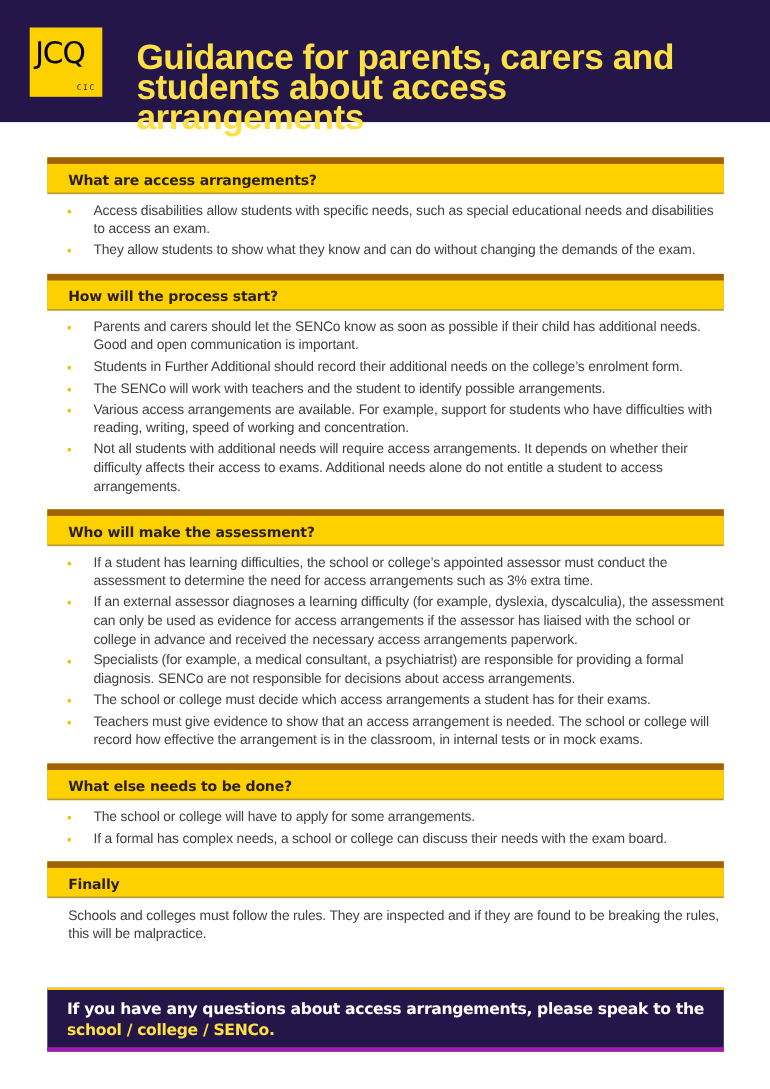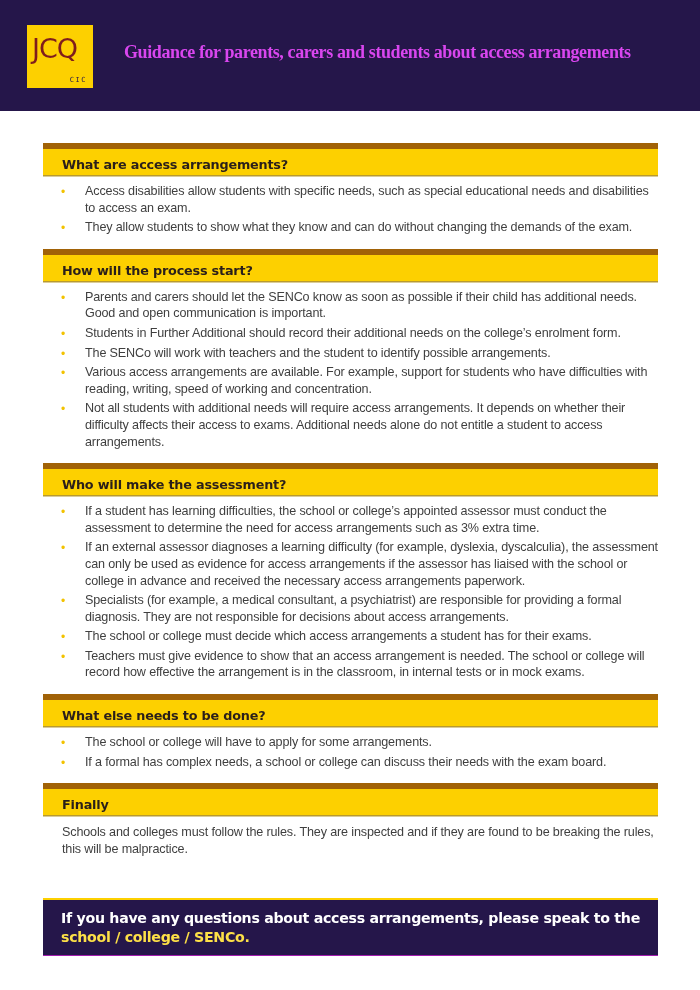--- a/index.html
+++ b/index.html
@@ -9,31 +9,31 @@
   }
   .header {
     position: absolute; left: 0; top: 0; width: 700px; height: 111px;
     background: #25164a;
   }
   .logo {
     position: absolute; left: 27px; top: 25px; width: 66px; height: 63px;
     background: #fdd000;
   }
   .logo .jcq {
-    position: absolute; left: 5px; top: 8px; font-size: 27px; color: #7f1d1d;
+    position: absolute; left: 5px; top: 8px; font-size: 27px; color: #000000;
     font-family: "DejaVu Sans", sans-serif; letter-spacing: -1px; font-weight: normal;
   }
   .logo .cic {
     position: absolute; right: 6px; bottom: 4px; font-size: 7px; color: #25164a;
     letter-spacing: 1.5px; font-family: "DejaVu Sans Mono", monospace;
   }
   .title {
     position: absolute; left: 124px; top: 39px; width: 520px;
-    color: #d946ef; font-weight: bold; font-size: 18px; line-height: 27px;
-    font-family: Liberation Serif, serif; letter-spacing: -0.4px;
+    color: #fde047; font-weight: bold; font-size: 32px; line-height: 27px;
+    font-family: Liberation Sans, sans-serif; letter-spacing: -0.4px;
   }
   .content { position: absolute; left: 43px; top: 143px; width: 615px; }
   .section-head {
     background: #fdd000; height: 32px; border-top: 6px solid #a16207;
     box-shadow: 0 1.5px 0 #b89a30; box-sizing: border-box;
     padding-left: 19px; font-weight: bold; font-size: 12.8px; color: #2a1f1a;
     line-height: 31px; font-family: "DejaVu Sans", sans-serif; letter-spacing: -0.2px;
   }
   ul.items { list-style: none; margin: 0; padding: 8px 0 10px 0; }
   ul.items li {
@@ -42,21 +42,21 @@
   }
   ul.items li .bullet {
     position: absolute; left: 18px; top: 1px; color: #f2c200; font-size: 12px;
   }
   .para {
     padding: 9px 0 10px 19px; font-size: 12.6px; line-height: 16.6px; color: #3f3f3f;
     letter-spacing: -0.15px;
   }
   .footer {
     position: absolute; left: 43px; top: 898px; width: 615px; height: 58px;
-    background: #25164a; border-top: 2px solid #fdd000; border-bottom: 1px solid #a21caf;
+    background: #25164a; border-top: 2px solid #fdd000; border-bottom: 4px solid #a21caf;
     box-sizing: border-box; padding: 9px 0 0 18px;
     font-weight: bold; font-size: 14.2px; line-height: 19px; color: #ffffff;
     font-family: "DejaVu Sans", sans-serif; letter-spacing: -0.3px;
   }
   .footer .hl { color: #fde047; }
 </style>
 </head>
 <body>
 
 <div class="header">
@@ -86,21 +86,21 @@
       <li><span class="bullet">•</span><span>Various access arrangements are available. For example, support for students who have difficulties with reading, writing, speed of working and concentration.</span></li>
       <li><span class="bullet">•</span><span>Not all students with additional needs will require access arrangements. It depends on whether their difficulty affects their access to exams. Additional needs alone do not entitle a student to access arrangements.</span></li>
     </ul>
   </div>
 
   <div>
     <div class="section-head">Who will make the assessment?</div>
     <ul class="items">
       <li><span class="bullet">•</span><span>If a student has learning difficulties, the school or college’s appointed assessor must conduct the assessment to determine the need for access arrangements such as 3% extra time.</span></li>
       <li><span class="bullet">•</span><span>If an external assessor diagnoses a learning difficulty (for example, dyslexia, dyscalculia), the assessment can only be used as evidence for access arrangements if the assessor has liaised with the school or college in advance and received the necessary access arrangements paperwork.</span></li>
-      <li><span class="bullet">•</span><span>Specialists (for example, a medical consultant, a psychiatrist) are responsible for providing a formal diagnosis. They are not responsible for decisions about access arrangements.</span></li>
+      <li><span class="bullet">•</span><span>Specialists (for example, a medical consultant, a psychiatrist) are responsible for providing a formal diagnosis. SENCo are not responsible for decisions about access arrangements.</span></li>
       <li><span class="bullet">•</span><span>The school or college must decide which access arrangements a student has for their exams.</span></li>
       <li><span class="bullet">•</span><span>Teachers must give evidence to show that an access arrangement is needed. The school or college will record how effective the arrangement is in the classroom, in internal tests or in mock exams.</span></li>
     </ul>
   </div>
 
   <div>
     <div class="section-head">What else needs to be done?</div>
     <ul class="items">
       <li><span class="bullet">•</span><span>The school or college will have to apply for some arrangements.</span></li>
       <li><span class="bullet">•</span><span>If a formal has complex needs, a school or college can discuss their needs with the exam board.</span></li>

